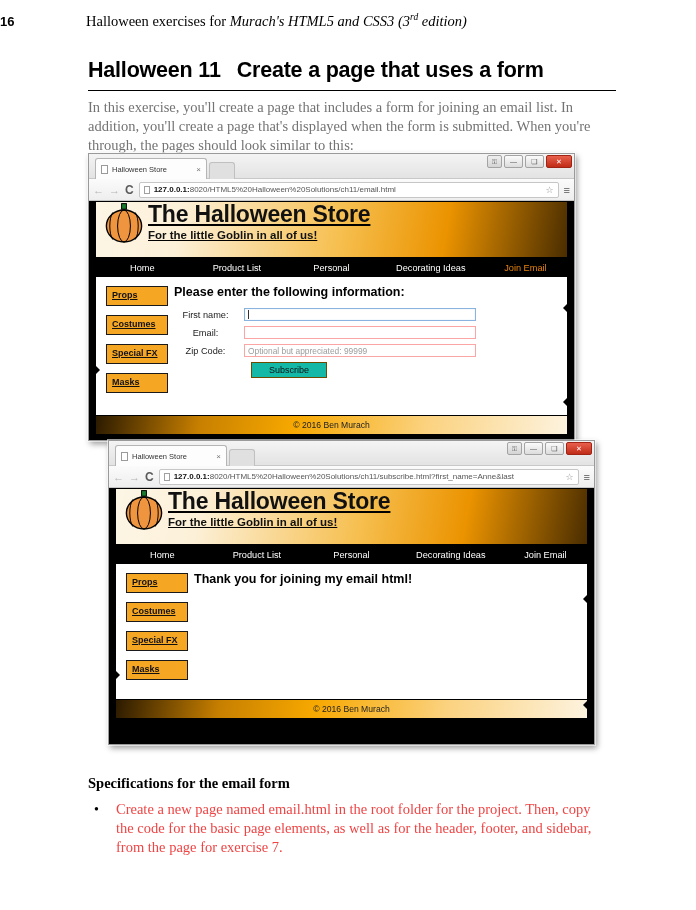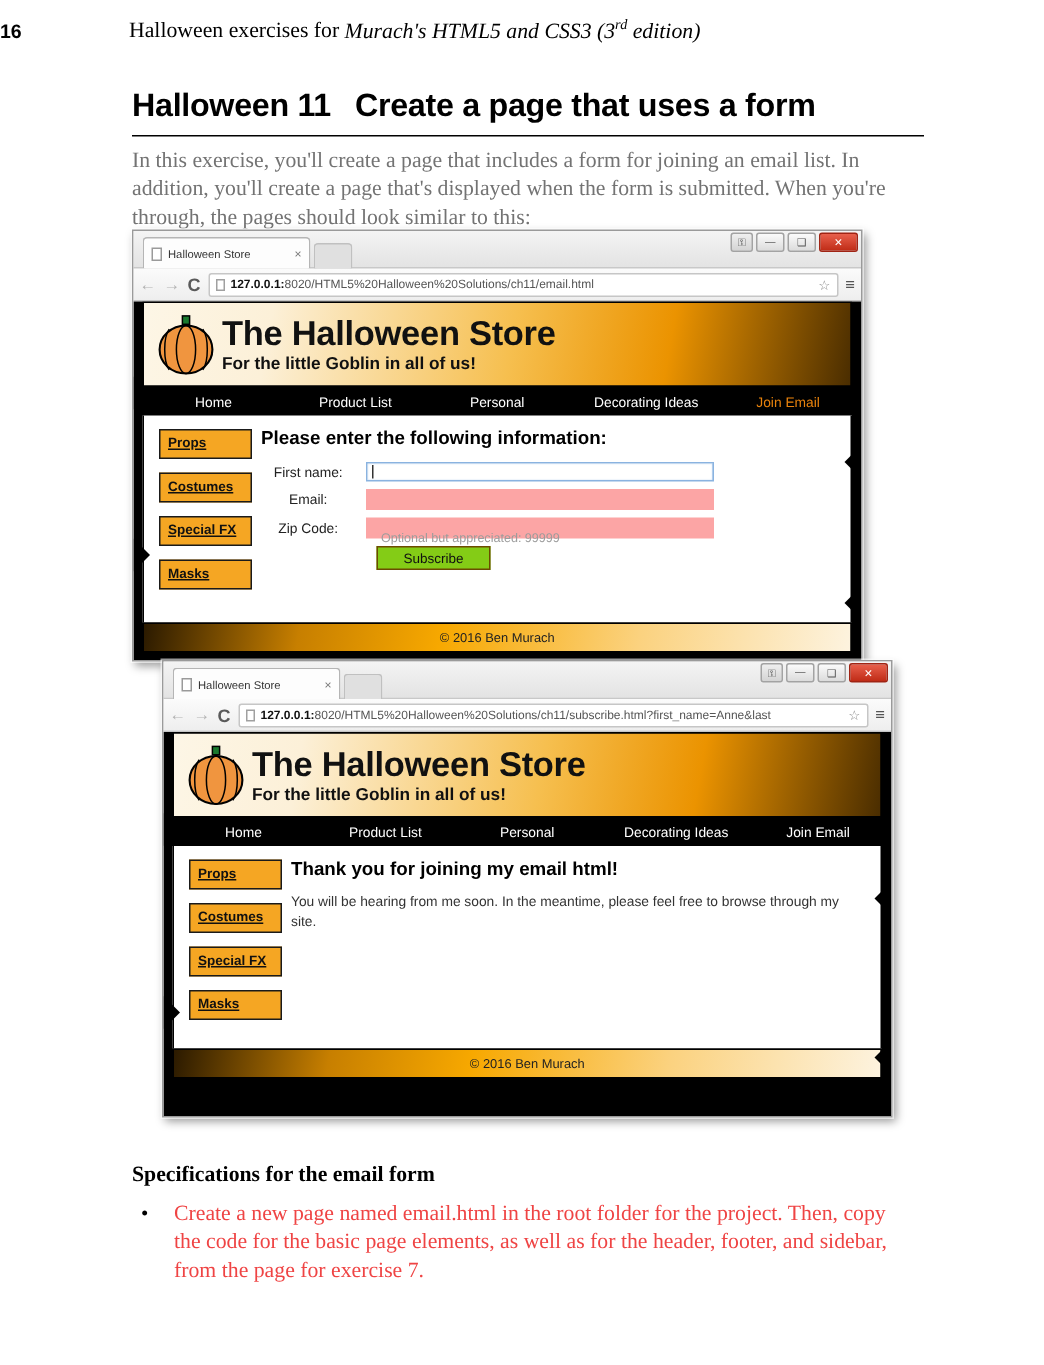--- a/index.html
+++ b/index.html
@@ -119,22 +119,23 @@
 
   
   .site { background: #000; position: relative; overflow: hidden; }
 
   .site-inner { position: relative; margin: 0 6px; }
 
   .site-header {
     height: 57px;
     background: linear-gradient(100deg, #fdf6e6 0%, #fcf0d8 18%, #f6bf4f 52%, #eb9300 74%, #4a2d00 100%);
     position: relative;
-    display: flex; align-items: center; padding-left: 8px;
+    display: flex; align-items: flex-start; padding-left: 8px;
     border: 1px solid #000;
+    text-decoration: underline;
   }
   .pumpkin { width: 40px; height: 42px; flex: 0 0 auto; margin-right: 4px; }
   .site-titles { display: flex; flex-direction: column; justify-content: center; }
   .site-title {
     font-family: "Liberation Sans", sans-serif; font-weight: bold;
     font-size: 23px; color: #111; line-height: 25px; letter-spacing: -0.2px;
   }
   .site-sub {
     font-family: "Liberation Sans", sans-serif; font-weight: bold;
     font-size: 11.5px; color: #111; line-height: 14px; margin-top: 1px;
@@ -168,30 +169,30 @@
   }
 
   
   .frow { display:flex; align-items:center; margin-bottom: 5px; }
   .flabel {
     width: 70px; text-align: center; padding-right: 7px;
     font-family: Liberation Sans, sans-serif; font-size: 9.2px; color:#222;
   }
   .finput {
     width: 232px; height: 13px; background:#fff;
-    border: 7px solid #fca5a5;
+    border: 1px solid #fca5a5;
     font-family: "Liberation Sans", sans-serif; font-size: 8.4px;
     color:#9c9c9c; padding: 0 3px; line-height: 12px;
   }
   .finput.focus { border: 1px solid #8ab3e0; box-shadow: 0 0 1px #a9c8ea inset; }
   .caret { display:inline-block; width:1px; height:9px; background:#333; vertical-align:-1px; }
   .fbtnrow { display:flex; margin-top: 3px; }
   .fbtnspacer { width: 77px; flex:0 0 auto; }
   .subscribe {
-    background:#84cc16; border:1.5px solid #6b4b00; color:#111;
+    background:#14b8a6; border:1.5px solid #6b4b00; color:#111;
     font-family:"Liberation Sans",sans-serif; font-size: 9px;
     padding: 2px 17px;
   }
 
   .site-footer {
     height: 20px;
     background: linear-gradient(100deg, #2b1a00 0%, #c77f00 22%, #f7a800 42%, #fbd27f 70%, #fdf3df 100%);
     border: 1px solid #000;
     display:flex; align-items:center; justify-content:center;
     font-family:"Liberation Sans",sans-serif; font-size: 8.6px; color:#222;
@@ -382,21 +383,20 @@
 
         <div class="site-body" style="height:135px;">
           <div class="sidebar">
             <a class="sbtn" href="#">Props</a>
             <a class="sbtn" href="#">Costumes</a>
             <a class="sbtn" href="#">Special FX</a>
             <a class="sbtn" href="#">Masks</a>
           </div>
           <div class="main">
             <h2>Thank you for joining my email html!</h2>
-            <p>You will be hearing from me soon. In the meantime, please feel free to browse through my site.</p>
           </div>
         </div>
 
         <div class="site-footer">© 2016 Ben Murach</div>
       </div>
 
       <div class="notch notch-l" style="top:54px;"></div>
       <div class="notch notch-l" style="top:176px;"></div>
       <div class="notch notch-r" style="top:100px;"></div>
       <div class="notch notch-r" style="top:206px;"></div>

